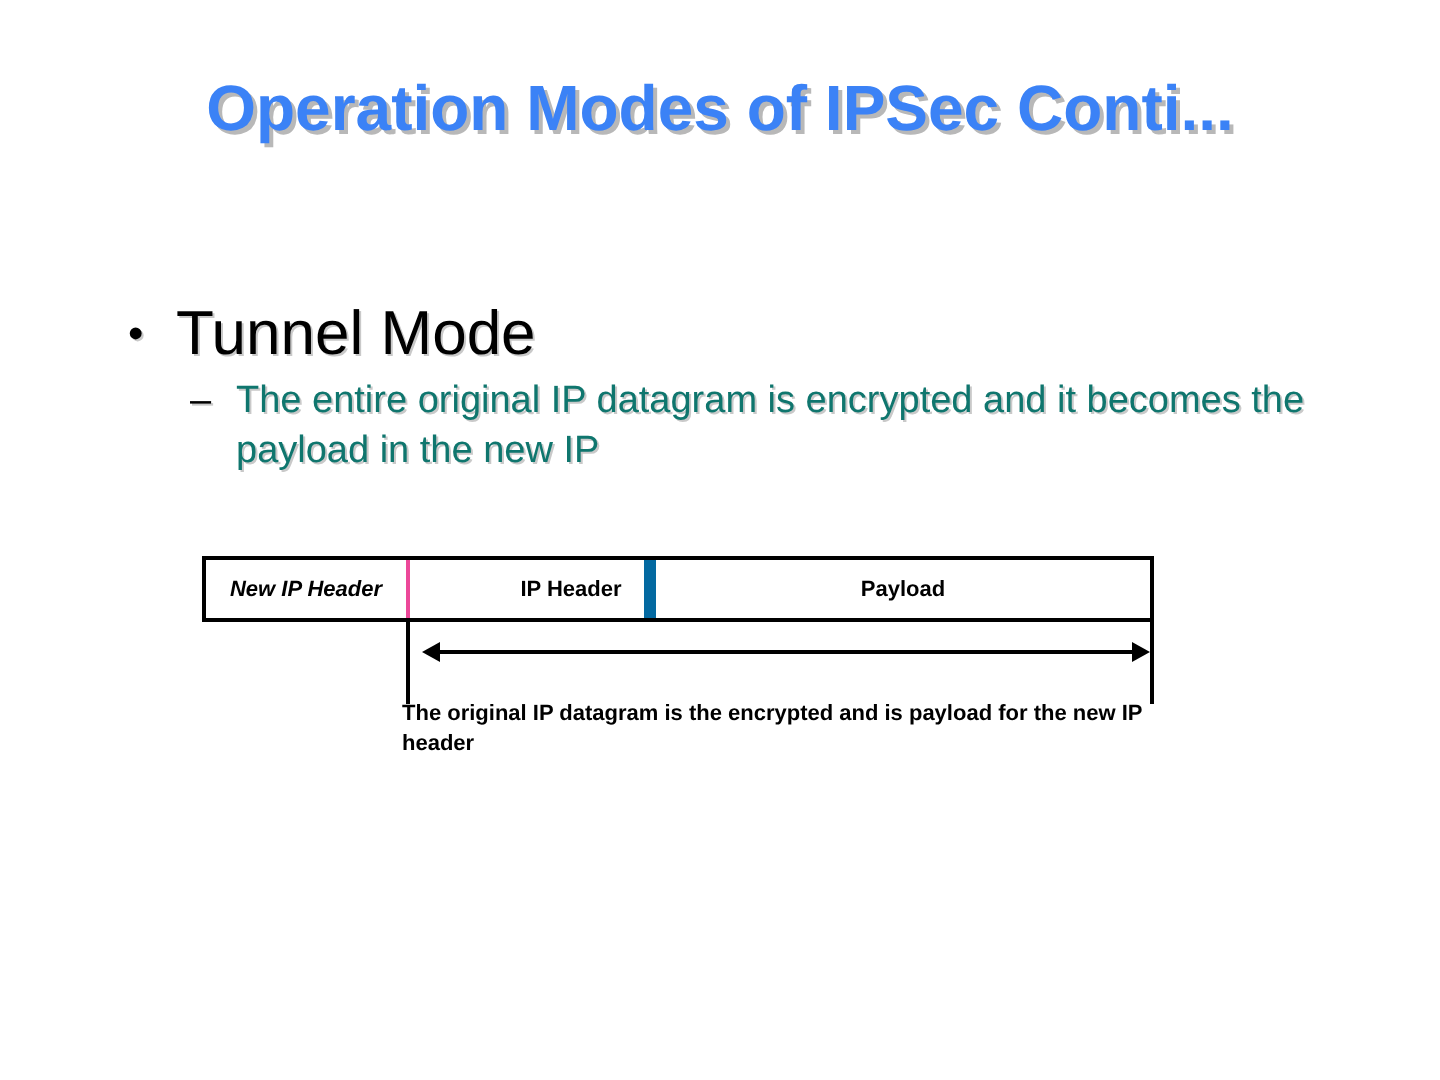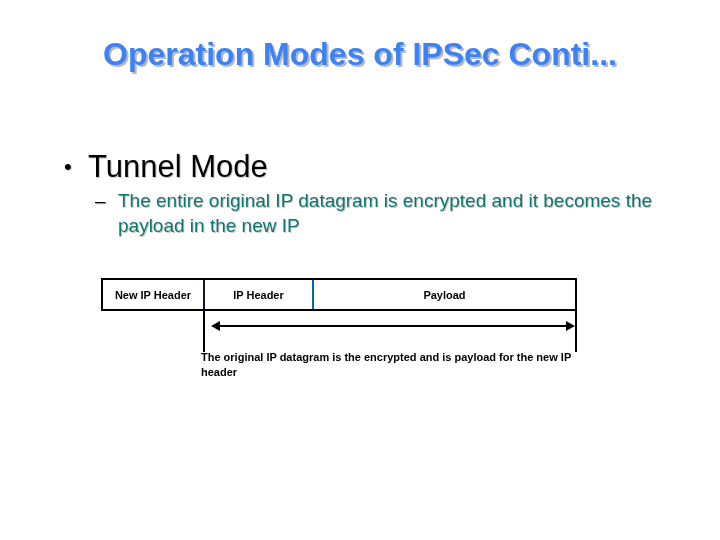--- a/index.html
+++ b/index.html
@@ -105,22 +105,22 @@
   .packet-cell {
     display: flex;
     align-items: center;
     justify-content: center;
     font-size: 11px;
     font-weight: bold;
     box-sizing: border-box;
     height: 100%;
     white-space: nowrap;
   }
-  .cell-new-ip   { width: 102px; border-right: 2px solid #0f172a; }
-  .cell-ip       { width: 109px;  border-right: 2px solid #0369a1; }
+  .cell-new-ip   { width: 102px; border-right: 2px solid #ec4899; font-style: italic; }
+  .cell-ip       { width: 79px;  border-right: 6px solid #0369a1; margin-left: 44px; }
   .cell-payload  { flex: 1; }
 
   
   .drop-line {
     position: absolute;
     width: 2px;
     background: #000;
     top: 33px;
     height: 41px;
   }

